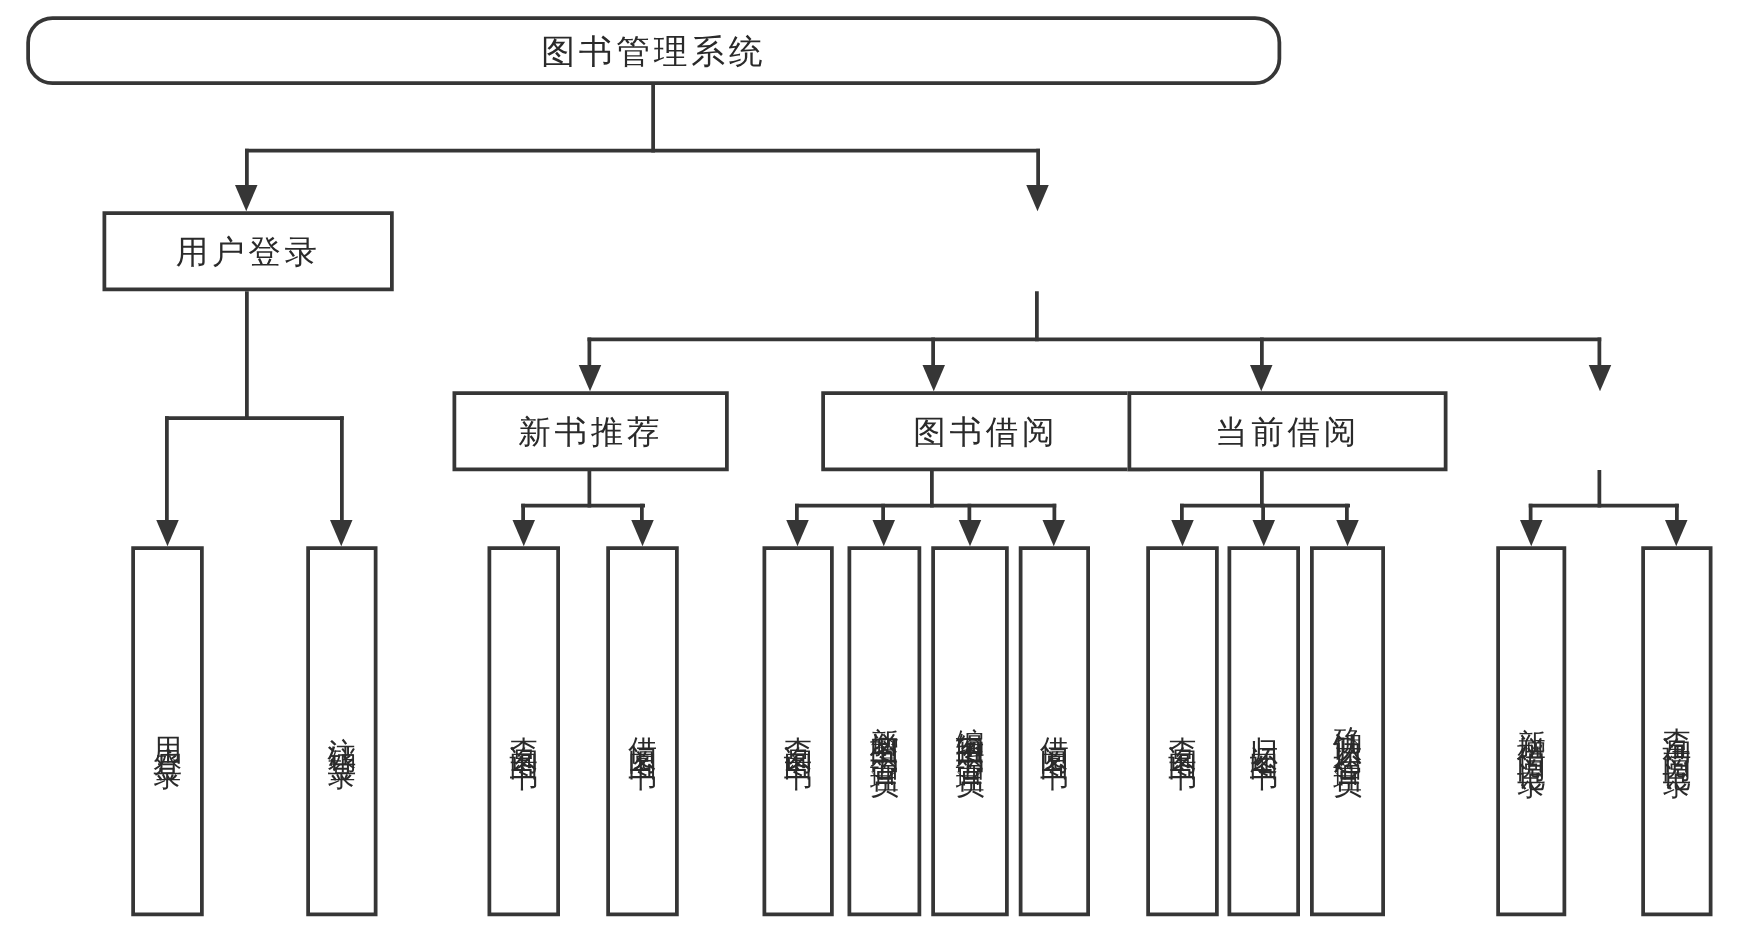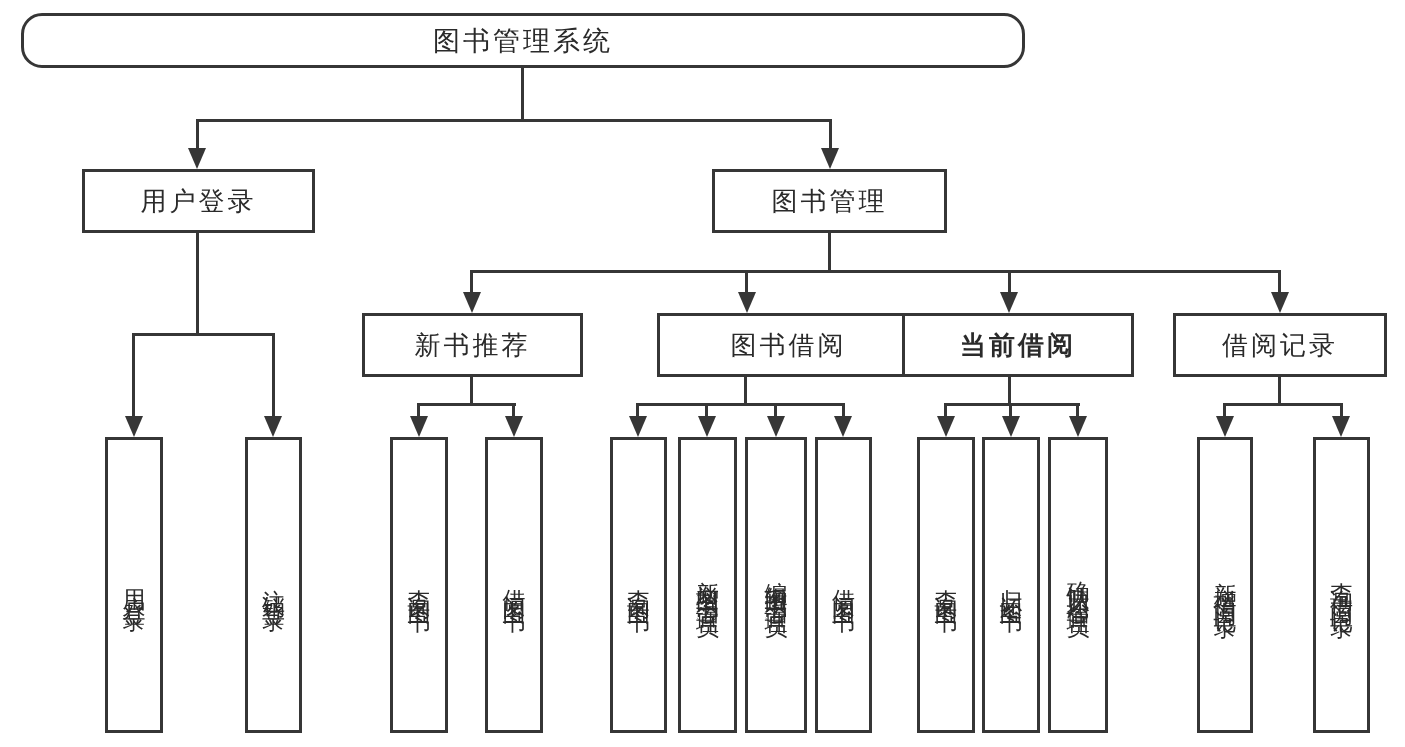--- a/index.html
+++ b/index.html
@@ -36,21 +36,20 @@
   <div class="hbox" style="left:21px;top:13px;width:1004px;height:55px;font-size:27px;border-radius:21px;">图书管理系统</div>
 
   <div class="vl" style="left:521px;top:68px;height:54px;"></div>
   <div class="hl" style="left:196px;top:119px;width:636px;"></div>
   <div class="vl" style="left:196px;top:119px;height:33px;"></div>
   <div class="ar" style="left:188px;top:148px;"></div>
   <div class="vl" style="left:829px;top:119px;height:33px;"></div>
   <div class="ar" style="left:821px;top:148px;"></div>
 
   <div class="hbox" style="left:82px;top:169px;width:233px;height:64px;">用户登录</div>
-  <div class="hbox" style="left:712px;top:169px;width:235px;height:64px;">图书管理</div>
 
   <div class="vl" style="left:196px;top:233px;height:103px;"></div>
   <div class="hl" style="left:132px;top:333px;width:143px;"></div>
   <div class="vl" style="left:132px;top:333px;height:85px;"></div>
   <div class="ar" style="left:125px;top:416px;"></div>
   <div class="vl" style="left:272px;top:333px;height:85px;"></div>
   <div class="ar" style="left:264px;top:416px;"></div>
 
   <div class="vl" style="left:828px;top:233px;height:40px;"></div>
   <div class="hl" style="left:470px;top:270px;width:811px;"></div>
@@ -58,22 +57,21 @@
   <div class="ar" style="left:463px;top:292px;"></div>
   <div class="vl" style="left:745px;top:270px;height:26px;"></div>
   <div class="ar" style="left:738px;top:292px;"></div>
   <div class="vl" style="left:1008px;top:270px;height:26px;"></div>
   <div class="ar" style="left:1000px;top:292px;"></div>
   <div class="vl" style="left:1278px;top:270px;height:26px;"></div>
   <div class="ar" style="left:1271px;top:292px;"></div>
 
   <div class="hbox" style="left:362px;top:313px;width:221px;height:64px;">新书推荐</div>
   <div class="hbox" style="left:637px;top:313px;width:263px;height:64px;margin-left:20px;">图书借阅</div>
-  <div class="hbox" style="left:902px;top:313px;width:232px;height:64px;font-weight:bold;">当前借阅</div>
-  <div class="hbox" style="left:1173px;top:313px;width:214px;height:64px;">借阅记录</div>
+  <div class="hbox" style="left:902px;top:313px;width:256px;height:64px;">当前借阅</div>
 
   <div class="vl" style="left:470px;top:376px;height:30px;"></div>
   <div class="hl" style="left:417px;top:403px;width:99px;"></div>
   <div class="vl" style="left:417px;top:403px;height:16px;"></div>
   <div class="ar" style="left:410px;top:416px;"></div>
   <div class="vl" style="left:512px;top:403px;height:16px;"></div>
   <div class="ar" style="left:505px;top:416px;"></div>
 
   <div class="vl" style="left:744px;top:376px;height:30px;"></div>
   <div class="hl" style="left:636px;top:403px;width:209px;"></div>

